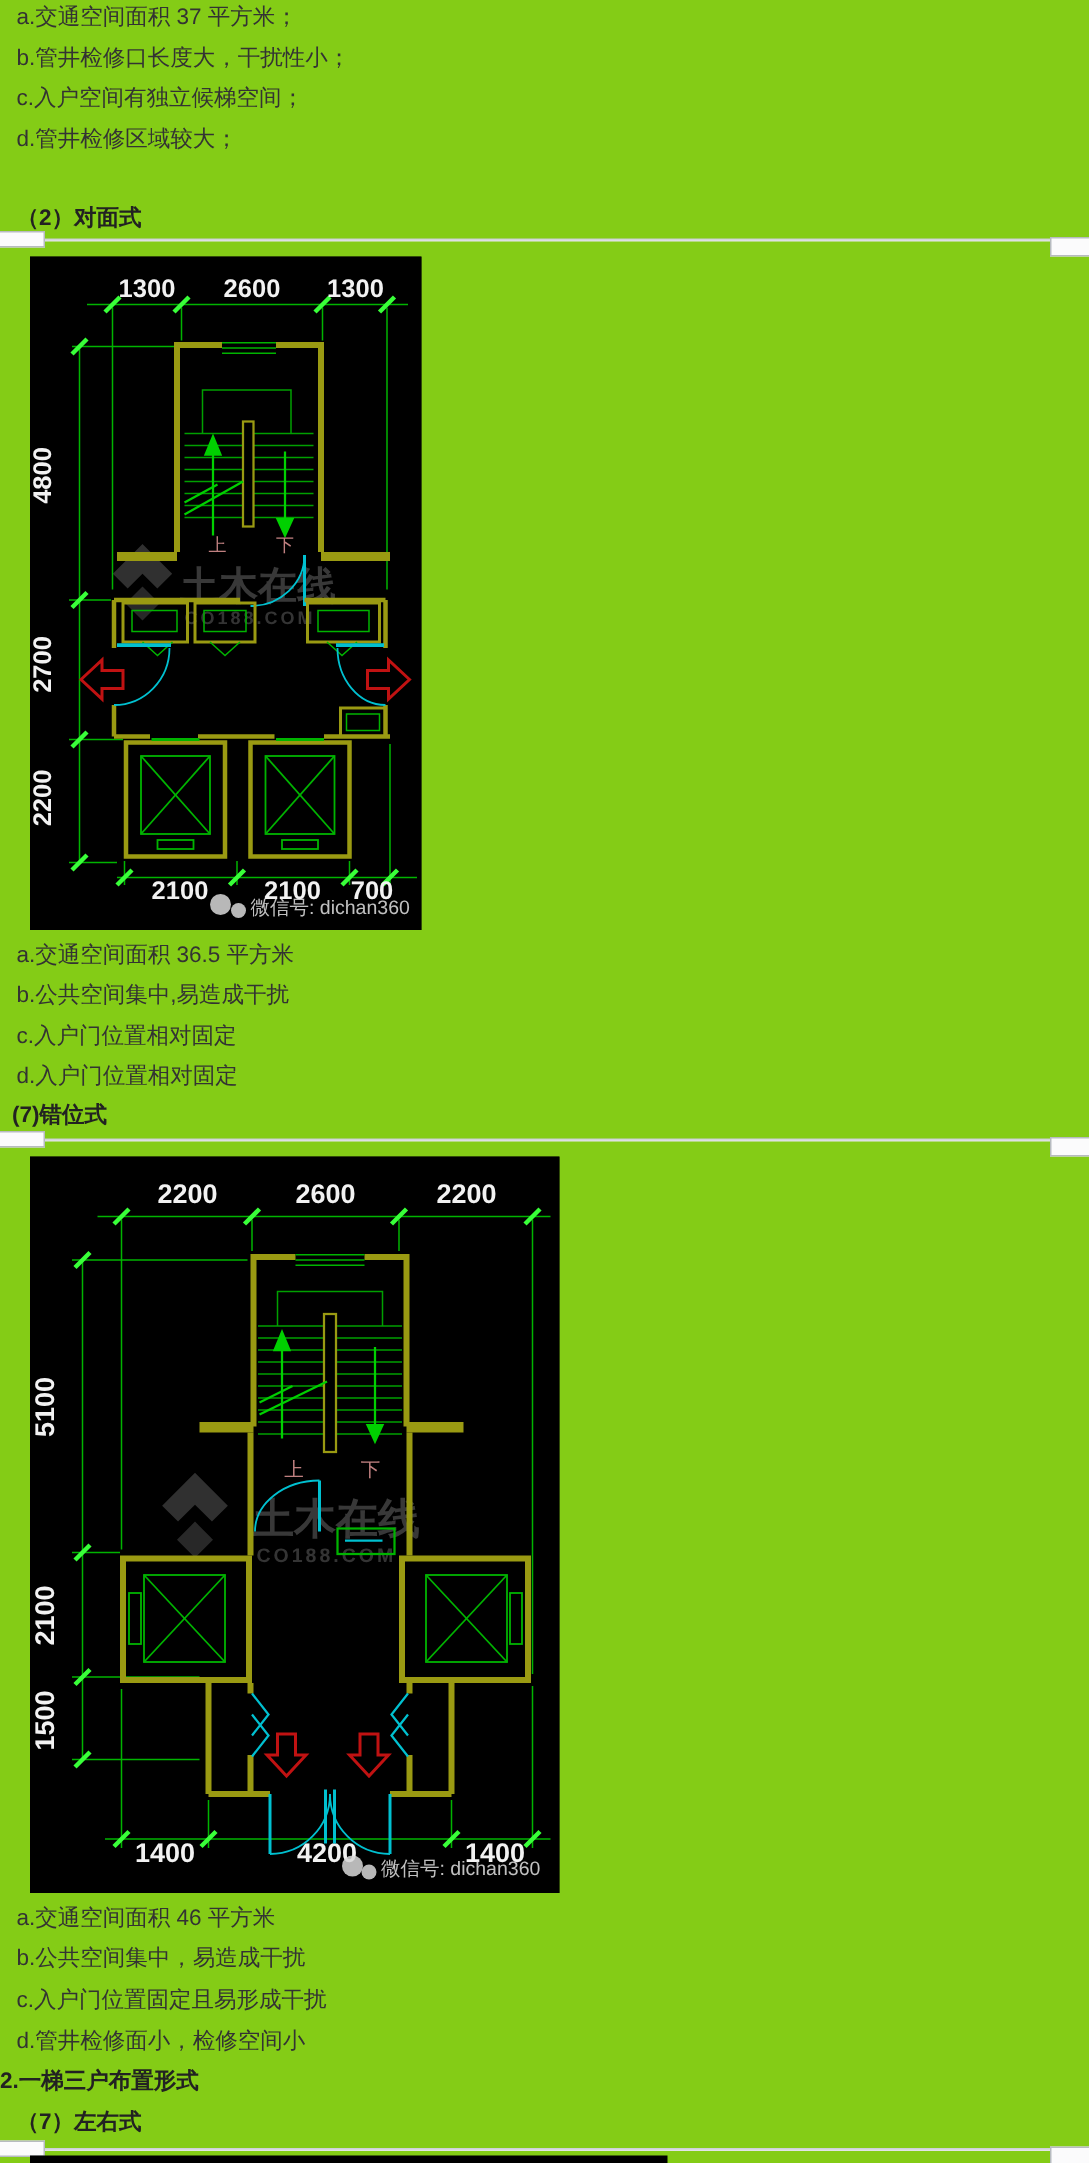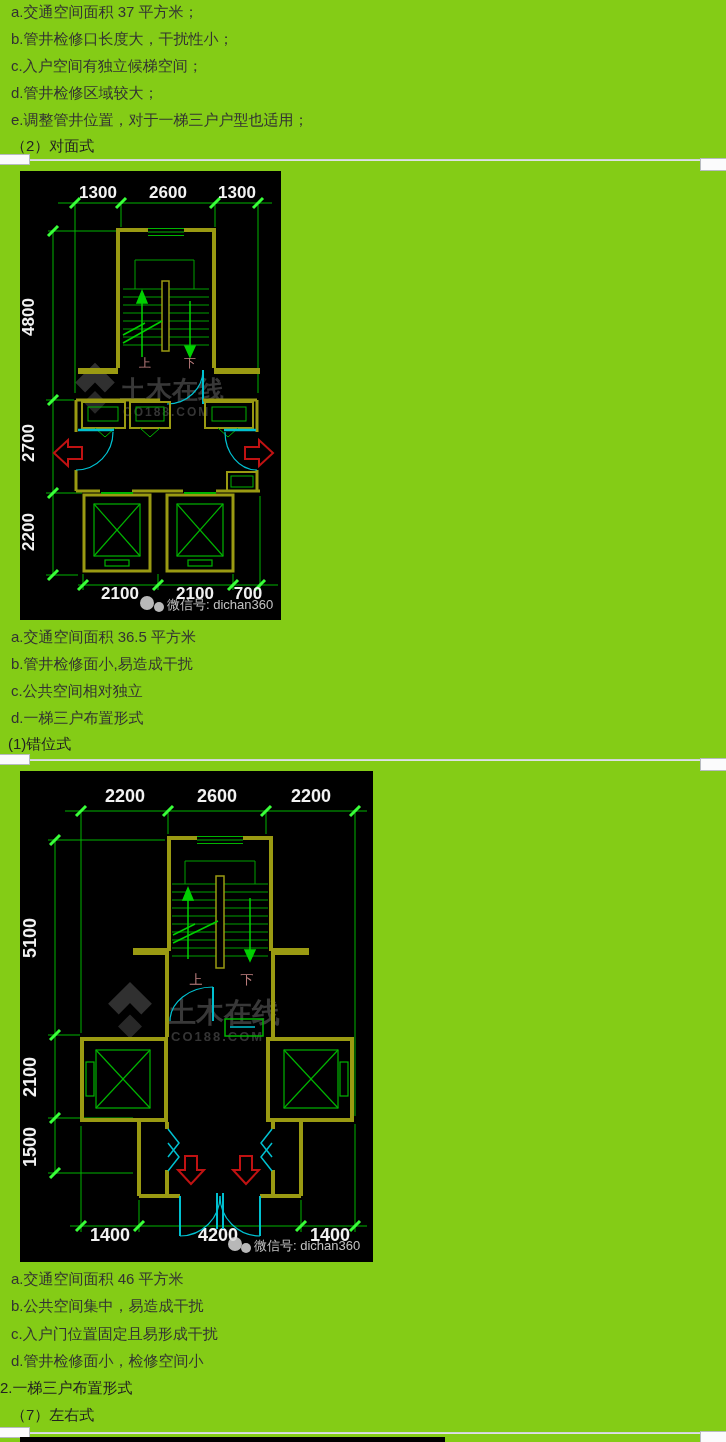--- a/index.html
+++ b/index.html
@@ -1,40 +1,39 @@
 <!DOCTYPE html>
 <html><head>
 <meta charset="utf-8">
 <style>
   html,body{margin:0;padding:0;background:#fff;}
   .page{position:relative;width:726px;height:1442px;background:#84cc16;overflow:hidden;
         font-family:"Liberation Sans","DejaVu Sans",sans-serif;}
   .tline{position:absolute;left:11px;font-size:15px;line-height:18px;color:#333;white-space:nowrap;}
-  .thead{font-weight:normal;color:#222;}
+  .thead{font-weight:bold;color:#222;}
   .divider{position:absolute;left:0;width:726px;height:2px;
            background:linear-gradient(#c9cdd2,#e6e8eb);}
   .divider .tab-l{position:absolute;left:0;top:-5px;width:29px;height:9px;
                   background:#fbfbfc;border:1px solid #b7bbc0;border-left:none;}
   .divider .tab-r{position:absolute;right:0;top:-1px;width:25px;height:11px;
                   background:#fbfbfc;border:1px solid #b7bbc0;border-right:none;}
   .figure{position:absolute;background:#000;}
   .figure svg{display:block;}
   .partial-img{position:absolute;background:#000;}
   text{font-family:"Liberation Sans","DejaVu Sans",sans-serif;}
 </style>
 </head>
 <body>
 
 <div class="page">
 
   <div class="tline" style="top:3px">a.交通空间面积 37 平方米；</div>
   <div class="tline" style="top:30px">b.管井检修口长度大，干扰性小；</div>
   <div class="tline" style="top:57px">c.入户空间有独立候梯空间；</div>
   <div class="tline" style="top:84px">d.管井检修区域较大；</div>
-  <div class="tline" style="top:111px">e.调整管井位置，对于一梯三户户型也适用；</div>
   <div class="tline thead" style="top:137px">（2）对面式</div>
 
   <div class="divider" style="top:159px">
     <span class="tab-l"></span>
     <span class="tab-r"></span>
   </div>
 
   <div class="figure" style="top:171px;left:20px;width:261px;height:449px">
     <svg width="261" height="449" viewBox="0 0 261 449" xmlns="http://www.w3.org/2000/svg">
       <rect width="261" height="449" fill="#000"></rect>
@@ -190,24 +189,24 @@
         <g fill="#d9d9d9">
           <circle cx="127" cy="432" r="7"></circle>
             <circle cx="139" cy="436" r="5"></circle>
         </g>
         <text x="147" y="438" font-size="13" fill="#e2e2e2">微信号: dichan360</text>
       </g>
     </svg>
   </div>
 
   <div class="tline" style="top:628px">a.交通空间面积 36.5 平方米</div>
-  <div class="tline" style="top:655px">b.管井检修面小,易造成干扰</div>
-  <div class="tline" style="top:682px">c.公共空间相对独立</div>
-  <div class="tline" style="top:709px">d.一梯三户布置形式</div>
-  <div class="tline thead" style="top:735px;left:8px">(1)错位式</div>
+  <div class="tline" style="top:655px">b.公共空间集中,易造成干扰</div>
+  <div class="tline" style="top:682px">c.入户门位置相对固定</div>
+  <div class="tline" style="top:709px">d.入户门位置相对固定</div>
+  <div class="tline thead" style="top:735px;left:8px">(7)错位式</div>
 
   <div class="divider" style="top:759px">
     <span class="tab-l"></span>
     <span class="tab-r"></span>
   </div>
 
   <div class="figure" style="top:771px;left:20px;width:353px;height:491px">
     <svg width="353" height="491" viewBox="0 0 353 491" xmlns="http://www.w3.org/2000/svg">
       <rect width="353" height="491" fill="#000"></rect>
 

